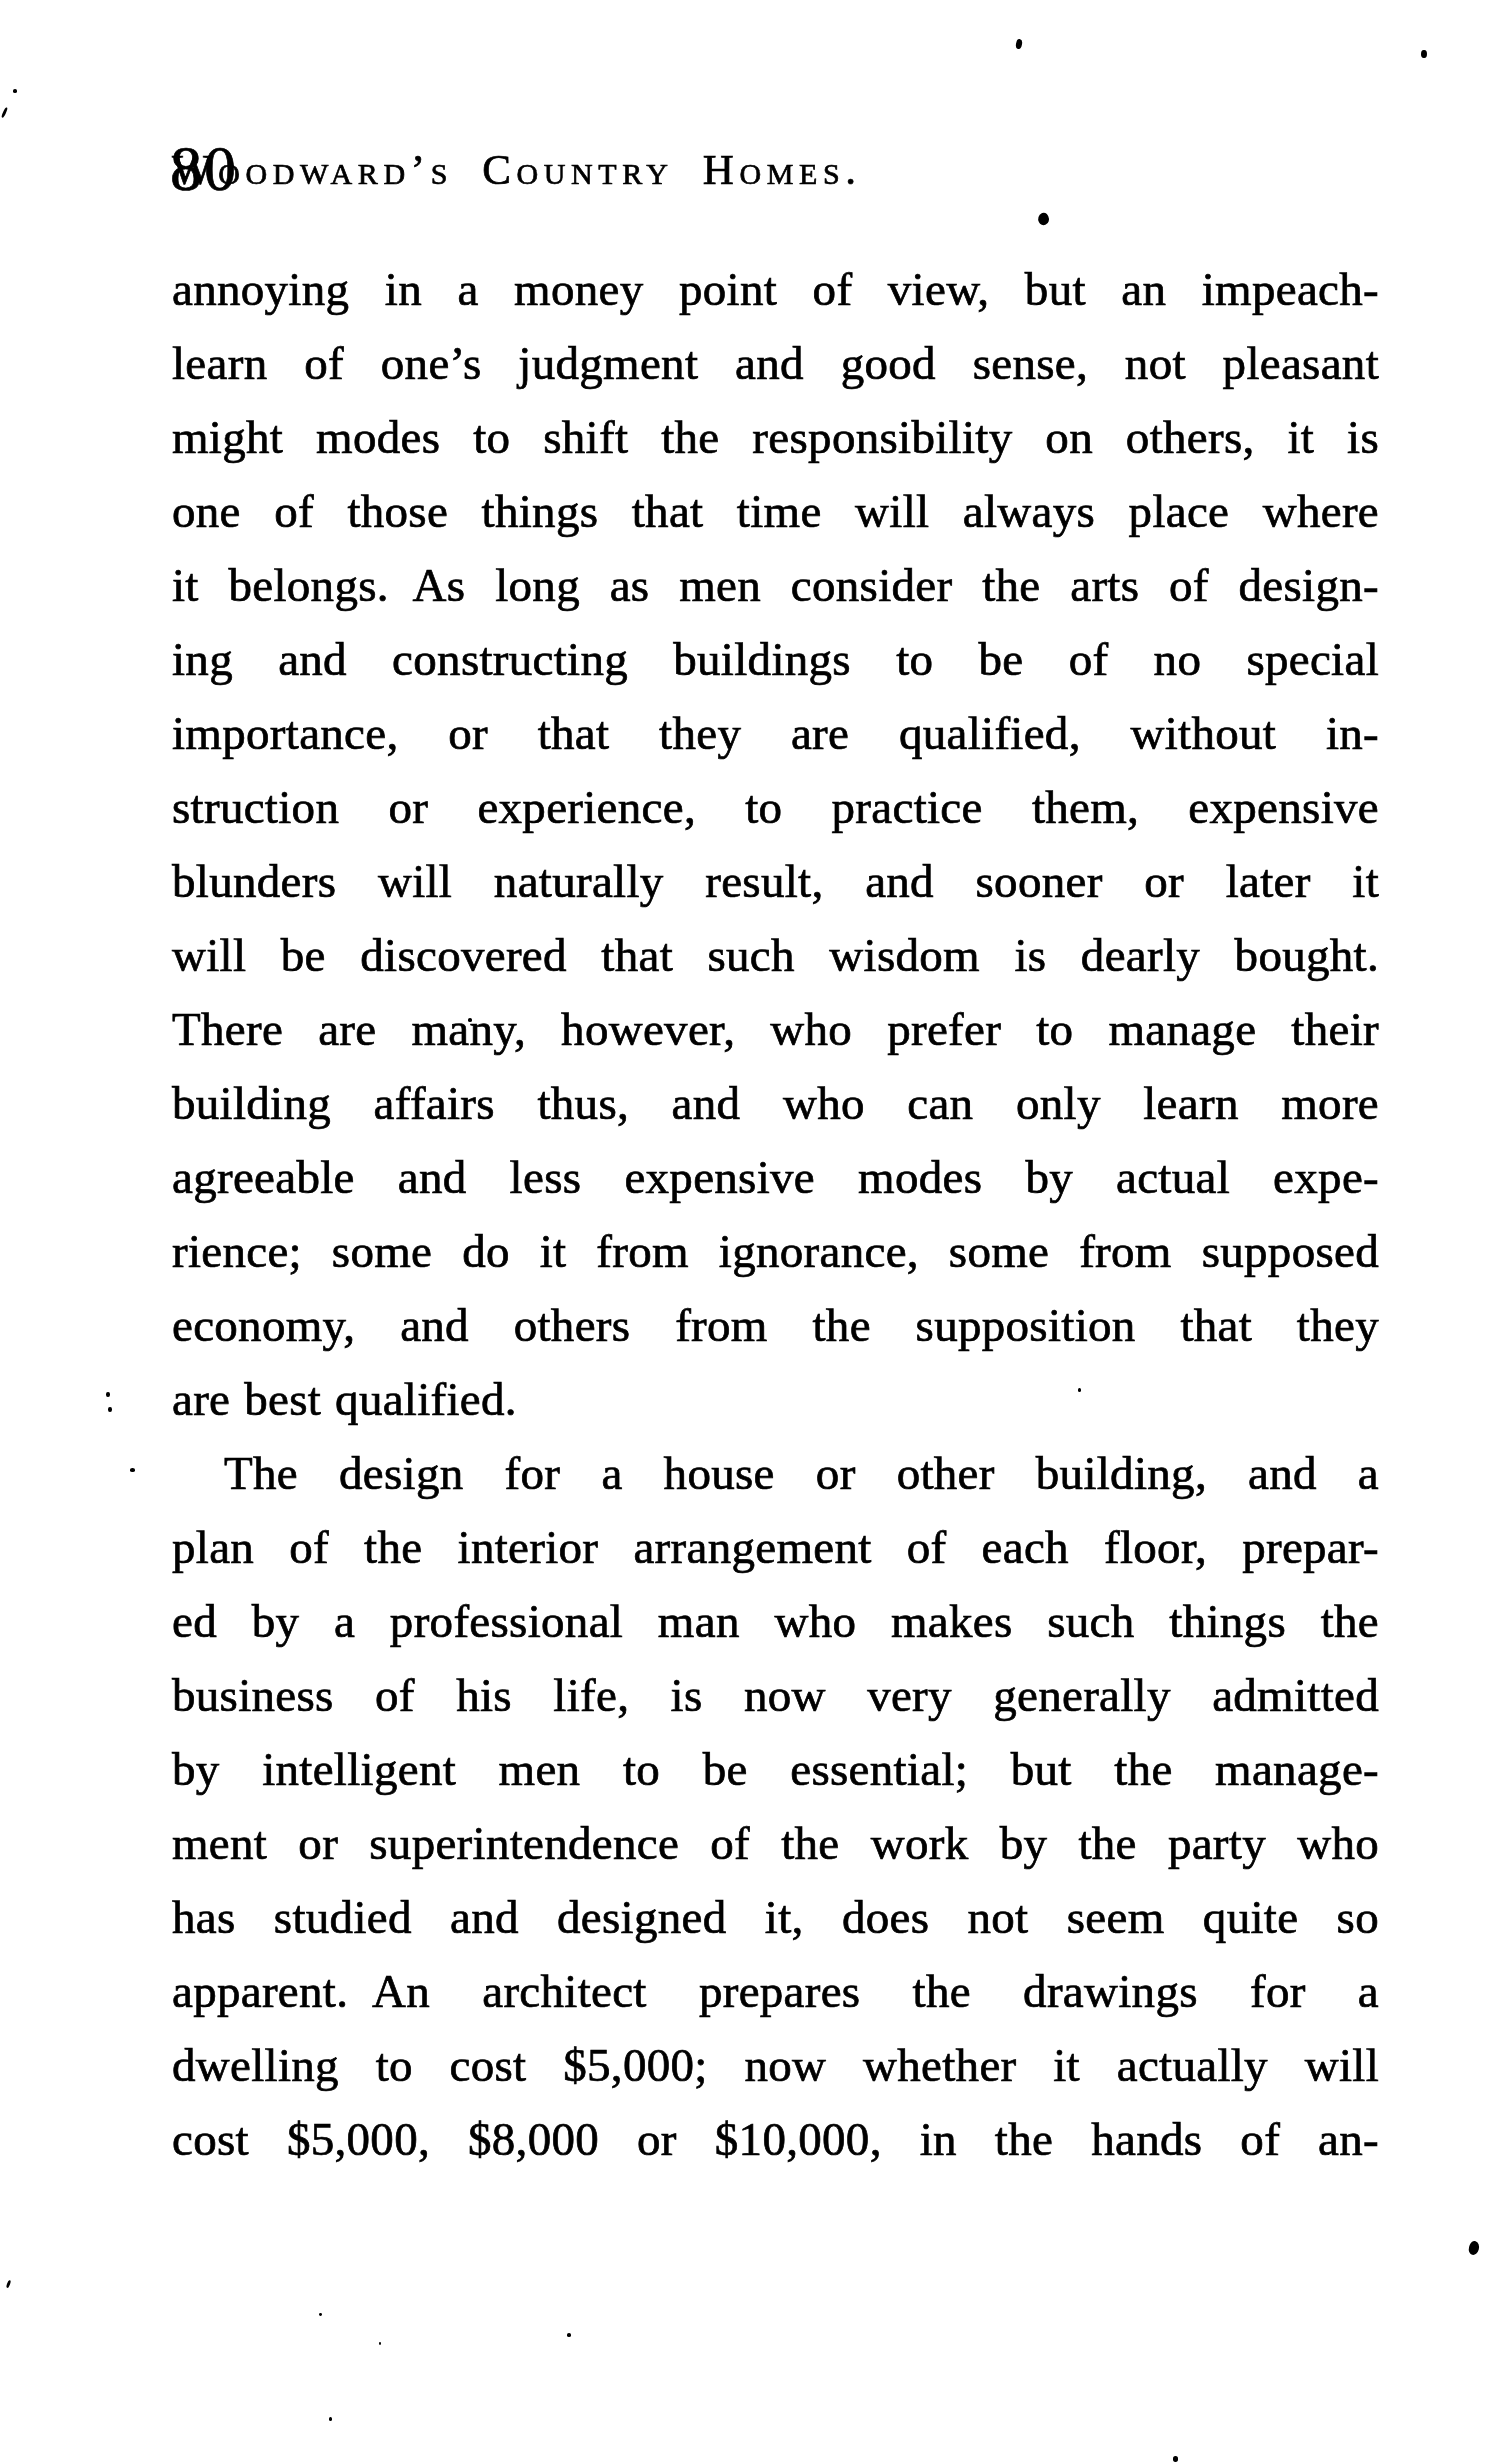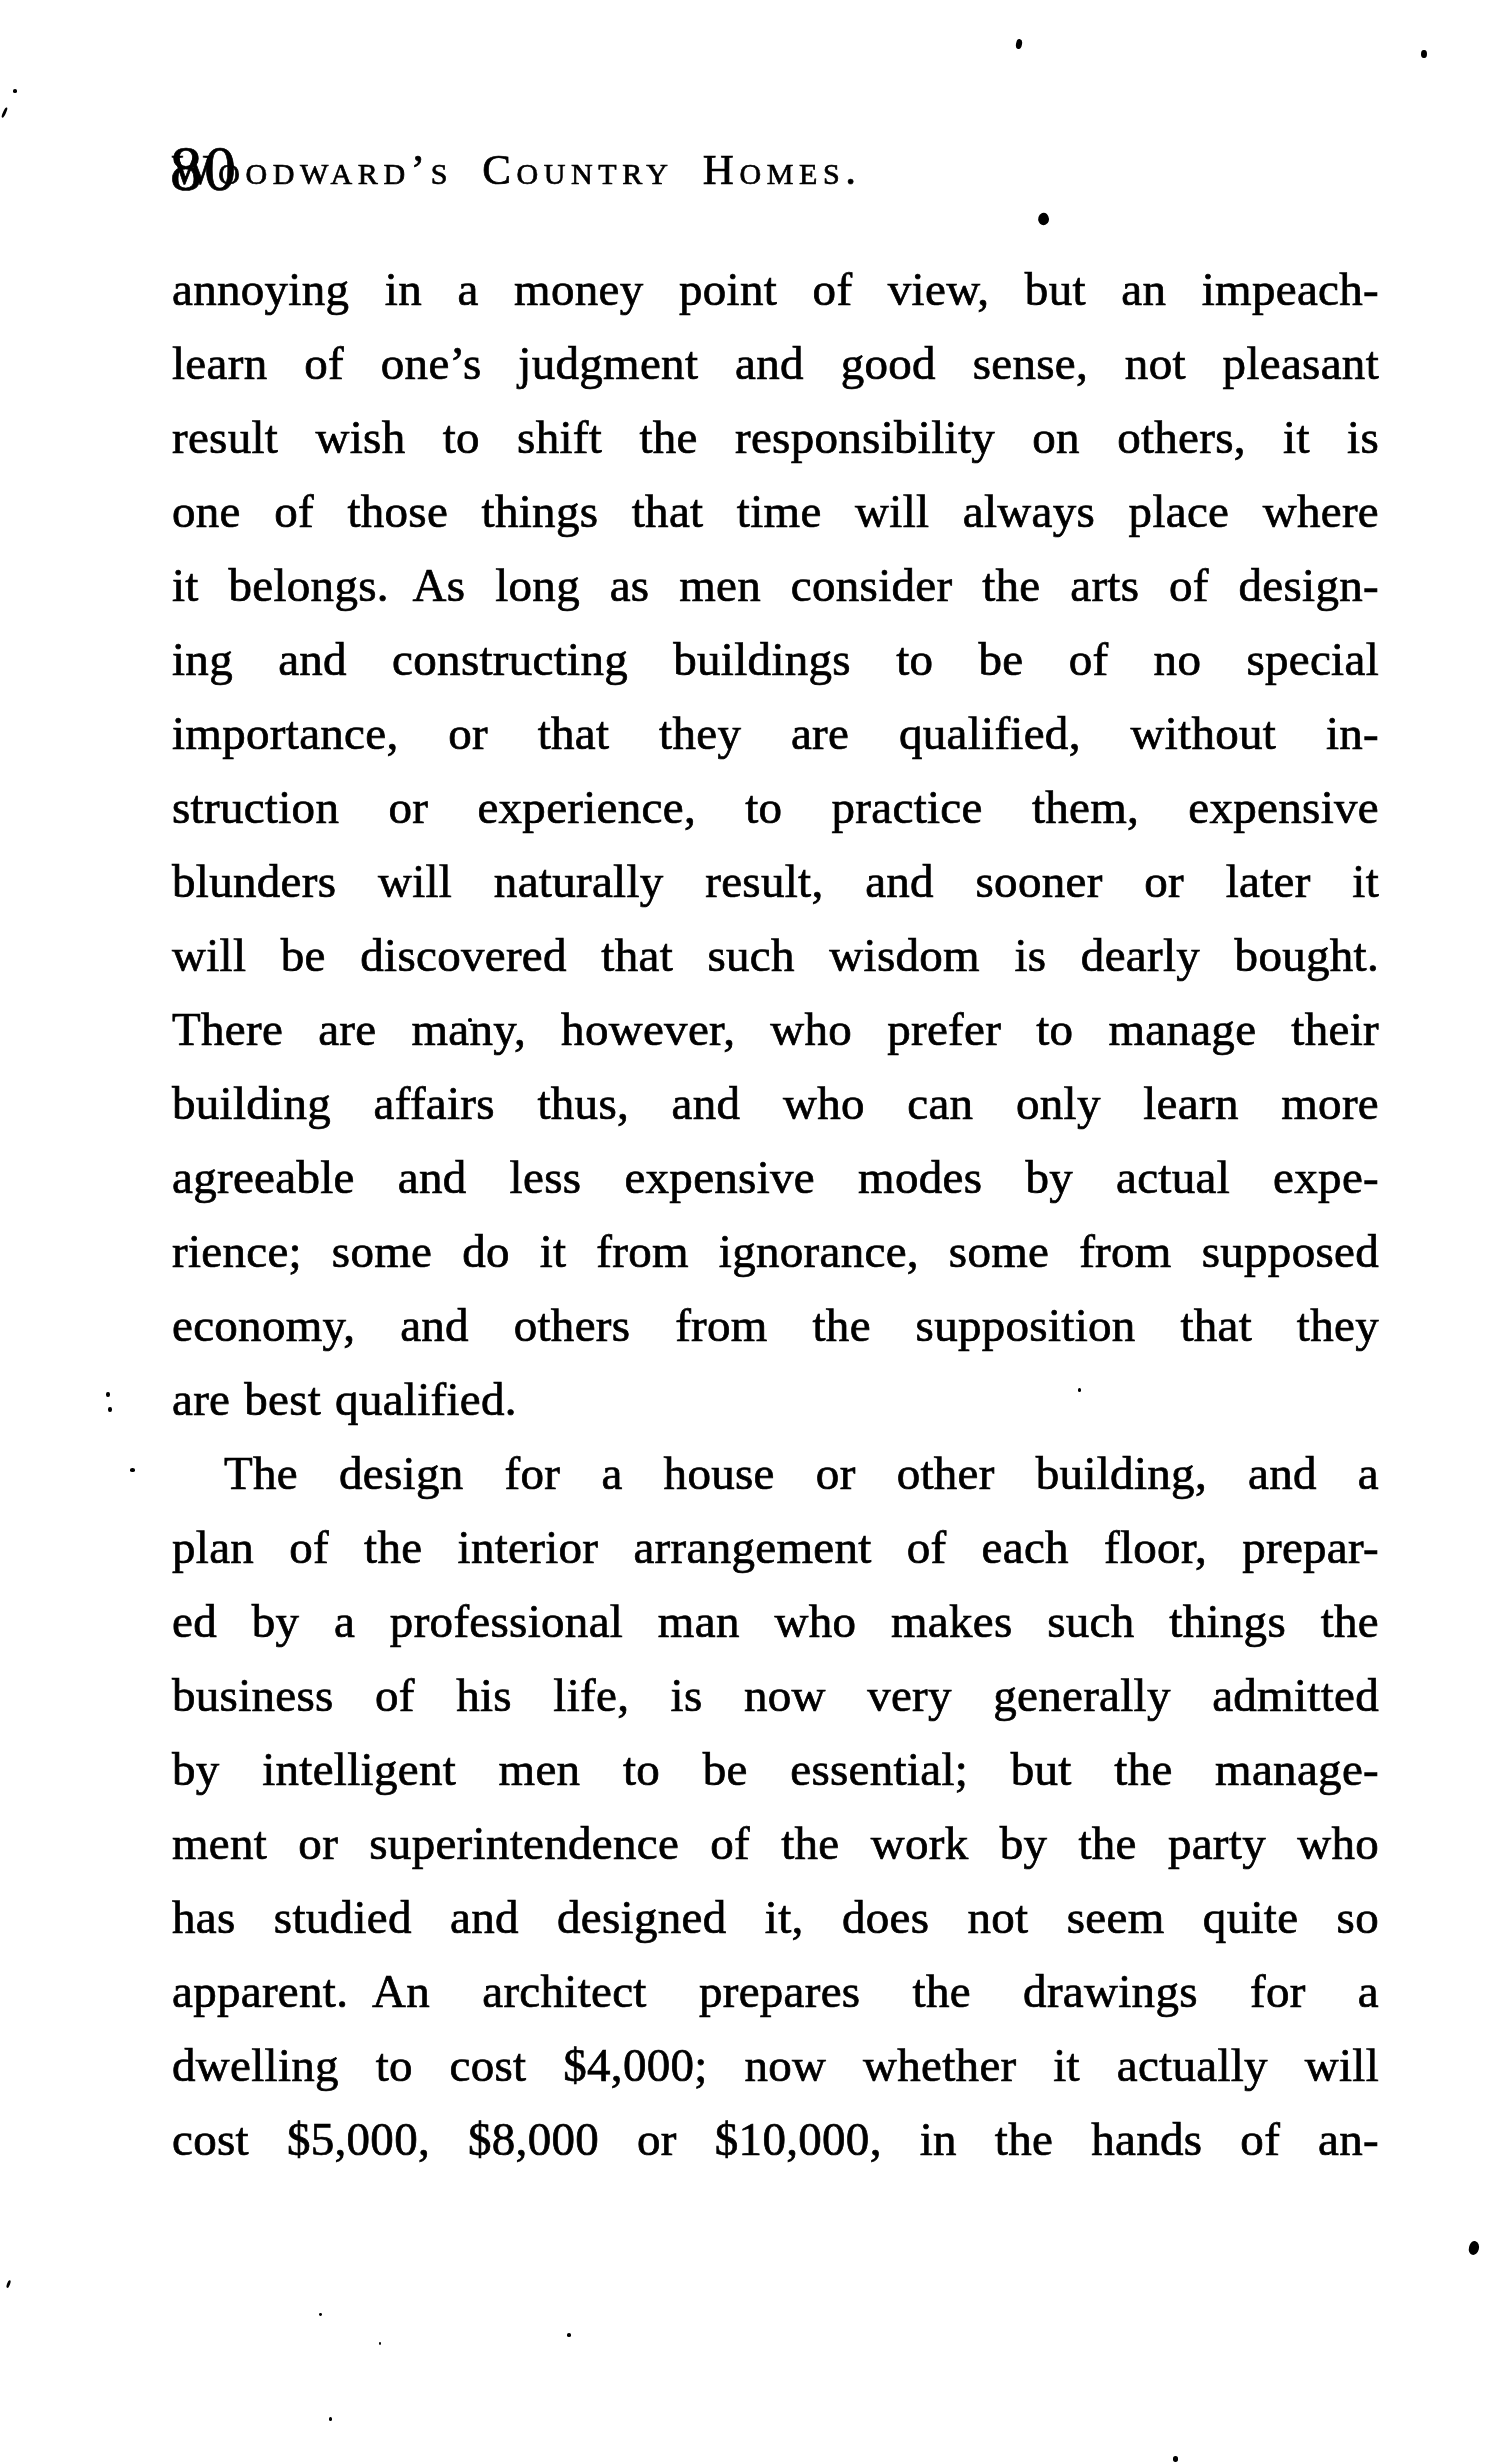--- a/index.html
+++ b/index.html
@@ -71,21 +71,21 @@
 <body>
 
 <div class="page">
 
   <div class="folio">80</div>
   <div class="running-header">Woodward’s Country Homes.</div>
 
   <div class="textblock">
     <div class="tline">annoying in a money point of view, but an impeach-</div>
     <div class="tline">learn of one’s judgment and good sense, not pleasant</div>
-    <div class="tline">result wish to shift the responsibility on others, it is</div>
+    <div class="tline">might modes to shift the responsibility on others, it is</div>
     <div class="tline">one of those things that time will always place where</div>
     <div class="tline">it belongs. As long as men consider the arts of design-</div>
     <div class="tline">ing and constructing buildings to be of no special</div>
     <div class="tline">importance, or that they are qualified, without in-</div>
     <div class="tline">struction or experience, to practice them, expensive</div>
     <div class="tline">blunders will naturally result, and sooner or later it</div>
     <div class="tline">will be discovered that such wisdom is dearly bought.</div>
     <div class="tline">There are many, however, who prefer to manage their</div>
     <div class="tline">building affairs thus, and who can only learn more</div>
     <div class="tline">agreeable and less expensive modes by actual expe-</div>
@@ -94,21 +94,21 @@
     <div class="tline last">are best qualified.</div>
 
     <div class="tline indent">The design for a house or other building, and a</div>
     <div class="tline">plan of the interior arrangement of each floor, prepar-</div>
     <div class="tline">ed by a professional man who makes such things the</div>
     <div class="tline">business of his life, is now very generally admitted</div>
     <div class="tline">by intelligent men to be essential; but the manage-</div>
     <div class="tline">ment or superintendence of the work by the party who</div>
     <div class="tline">has studied and designed it, does not seem quite so</div>
     <div class="tline">apparent. An architect prepares the drawings for a</div>
-    <div class="tline">dwelling to cost $4,000; now whether it actually will</div>
+    <div class="tline">dwelling to cost $5,000; now whether it actually will</div>
     <div class="tline">cost $5,000, $8,000 or $10,000, in the hands of an-</div>
   </div>
 
   <div class="speck" style="left:1016px; top:39px;  width:5.6px;  height:10.2px; transform:rotate(10deg);"></div>
   <div class="speck" style="left:1421px; top:50px;  width:5.6px;  height:8.3px;"></div>
   <div class="speck" style="left:13px;   top:89px;  width:3.7px;  height:3.7px;"></div>
   <div class="speck" style="left:2.8px;    top:107px; width:2.8px;  height:11px; transform:rotate(25deg);"></div>
   <div class="speck" style="left:1038px; top:213px; width:11px; height:12px; transform:rotate(-25deg); border-radius:60% 40% 55% 45%;"></div>
   <div class="speck" style="left:468px;  top:1018px; width:3.7px; height:3.7px;"></div>
   <div class="speck" style="left:106px;  top:1392px; width:3.7px; height:4.6px;"></div>

